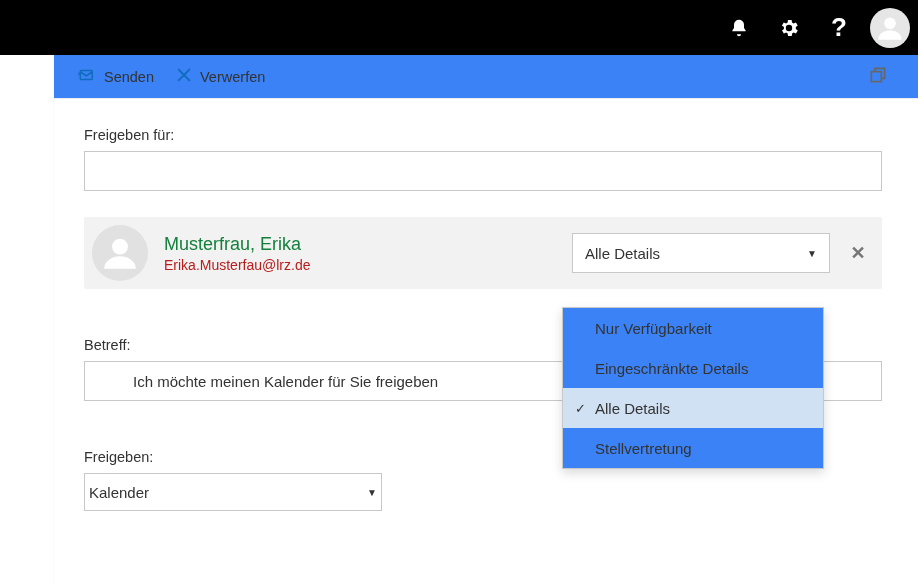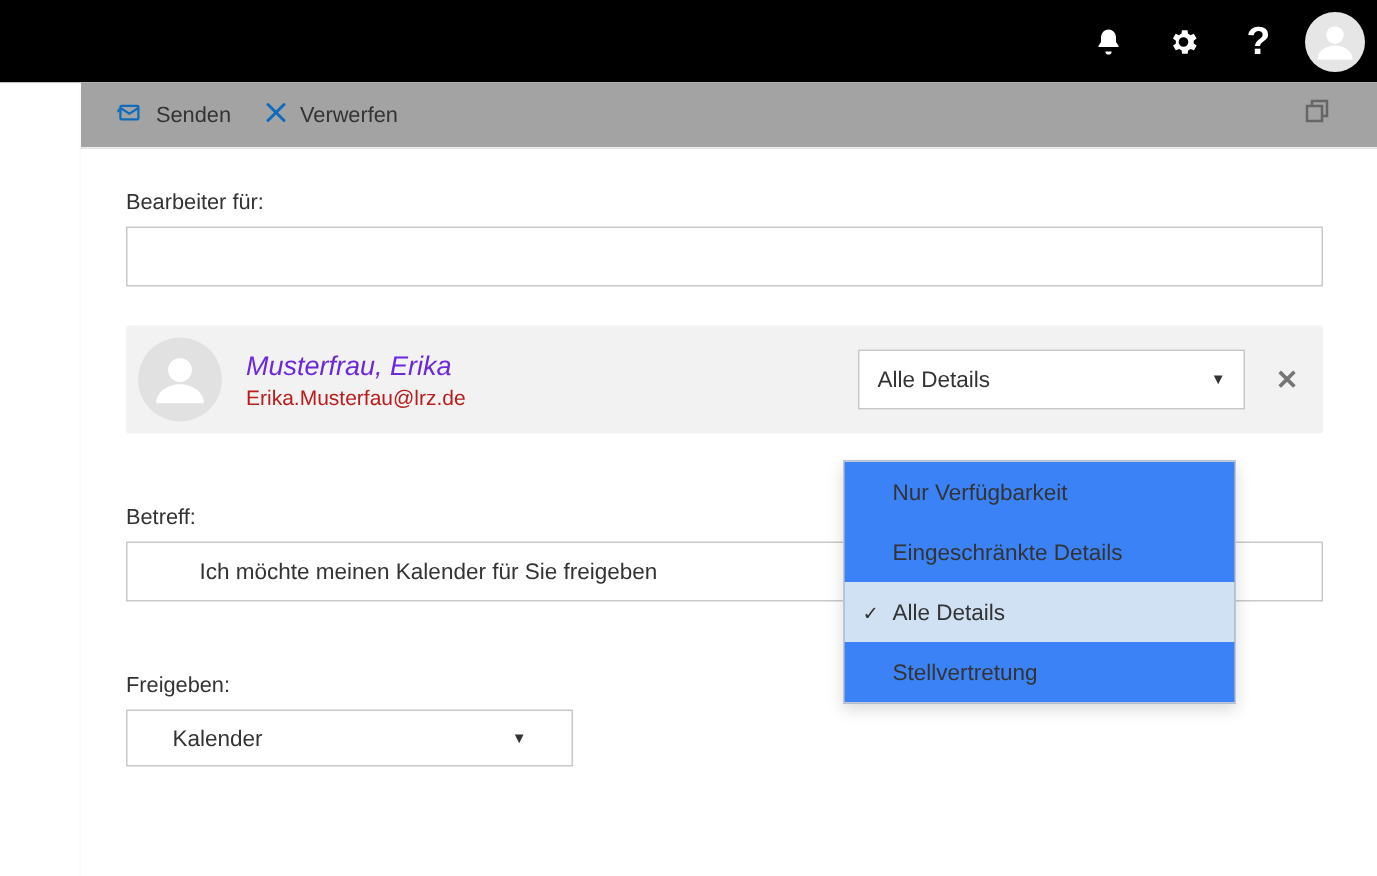--- a/index.html
+++ b/index.html
@@ -23,21 +23,21 @@
     background: #e6e6e6; display: flex; align-items: center; justify-content: center;
     margin-left: 6px;
   }
   .topbar-avatar svg { width: 28px; height: 28px; fill: #fff; }
 
   .page { display: flex; }
   .left-gutter { width: 54px; background: #fff; border-right: 1px solid rgba(0,0,0,0.02); height: 529px; }
   .panel { flex: 1; background: #fff; display: flex; flex-direction: column; }
 
   .toolbar {
-    height: 44px; background: #a3a3a3; display: flex; align-items: center;
+    height: 44px; background: #3b82f6; display: flex; align-items: center;
     padding: 0 30px 0 24px; border-bottom: 1px solid #eceff1;
   }
   .tb-action {
     display: flex; align-items: center; gap: 8px;
     color: #333; font-size: 14.5px; margin-right: 22px; cursor: default;
   }
   .tb-action .icon-blue { color: #0f6cbd; }
   .tb-spacer { flex: 1; }
   .tb-popout { width: 20px; height: 20px; color: #666; }
 
@@ -53,21 +53,21 @@
     margin-top: 26px; background: #f2f2f2; border-radius: 2px;
     display: flex; align-items: center; padding: 8px 12px 8px 8px; gap: 16px;
     position: relative;
   }
   .recipient-avatar {
     width: 56px; height: 56px; border-radius: 50%; background: #e1e1e1;
     display: flex; align-items: center; justify-content: center;
   }
   .recipient-avatar svg { width: 38px; height: 38px; fill: #fff; }
   .recipient-text { flex: 0 0 auto; }
-  .recipient-name { font-size: 18px; color: #6d28d9; font-style: italic; }
+  .recipient-name { font-size: 18px; color: #15803d; }
   .recipient-email { font-size: 14px; color: #b91c1c; margin-top: 2px; }
   .recipient-spacer { flex: 1; }
 
   .perm-select {
     width: 258px; height: 40px; background: #fff; border: 1px solid #c8c8c8;
     display: flex; align-items: center; padding: 0 12px; font-size: 15px; color: #333;
     position: relative;
   }
   .perm-select-caret { margin-left: auto; font-size: 10px; color: #333; }
   .remove-x { width: 24px; text-align: center; color: #767676; font-size: 18px; font-weight: bold; cursor: default; }
@@ -82,21 +82,21 @@
     font-size: 15px; color: #333; position: relative;
   }
   .dropdown-item.selected { background: #cfe1f3; }
   .dropdown-item .check { position: absolute; left: 12px; font-size: 13px; }
 
   .section { margin-top: 48px; }
   .subject-input { width: 100%; padding-left: 48px; }
 
   .calendar-select {
     width: 298px; height: 38px; border: 1px solid #c8c8c8;
-    display: flex; align-items: center; padding: 0 30px; font-size: 15px; color: #333;
+    display: flex; align-items: center; padding: 0 4px; font-size: 15px; color: #333;
   }
   .calendar-select .caret { margin-left: auto; font-size: 10px; color: #333; }
 </style>
 </head>
 <body>
 
 <div class="topbar">
   <div class="topbar-icon">
     <svg viewBox="0 0 24 24" width="20" height="20" fill="#fff">
         <path d="M12 2a6 6 0 0 0-6 6v4l-2 3v1h16v-1l-2-3V8a6 6 0 0 0-6-6zm0 20a2.5 2.5 0 0 0 2.5-2.5h-5A2.5 2.5 0 0 0 12 22z"></path>
@@ -145,21 +145,21 @@
       <div>
         <svg class="tb-popout" viewBox="0 0 24 24" fill="none" stroke="#666" stroke-width="2">
             <rect x="4" y="8" width="12" height="12"></rect>
             <path d="M8 8V4h12v12h-4"></path>
           </svg>
       </div>
     </div>
 
     <div class="form">
 
-      <div class="label">Bearbeiter für:</div>
+      <div class="label">Freigeben für:</div>
       <input class="text-input" value="" style="">
 
       <div class="recipient-row">
         <div class="recipient-avatar">
           <svg viewBox="0 0 24 24">
               <circle cx="12" cy="8" r="5"></circle>
               <path d="M2 22c0-5 5-8 10-8s10 3 10 8z"></path>
             </svg>
         </div>
         <div class="recipient-text">

